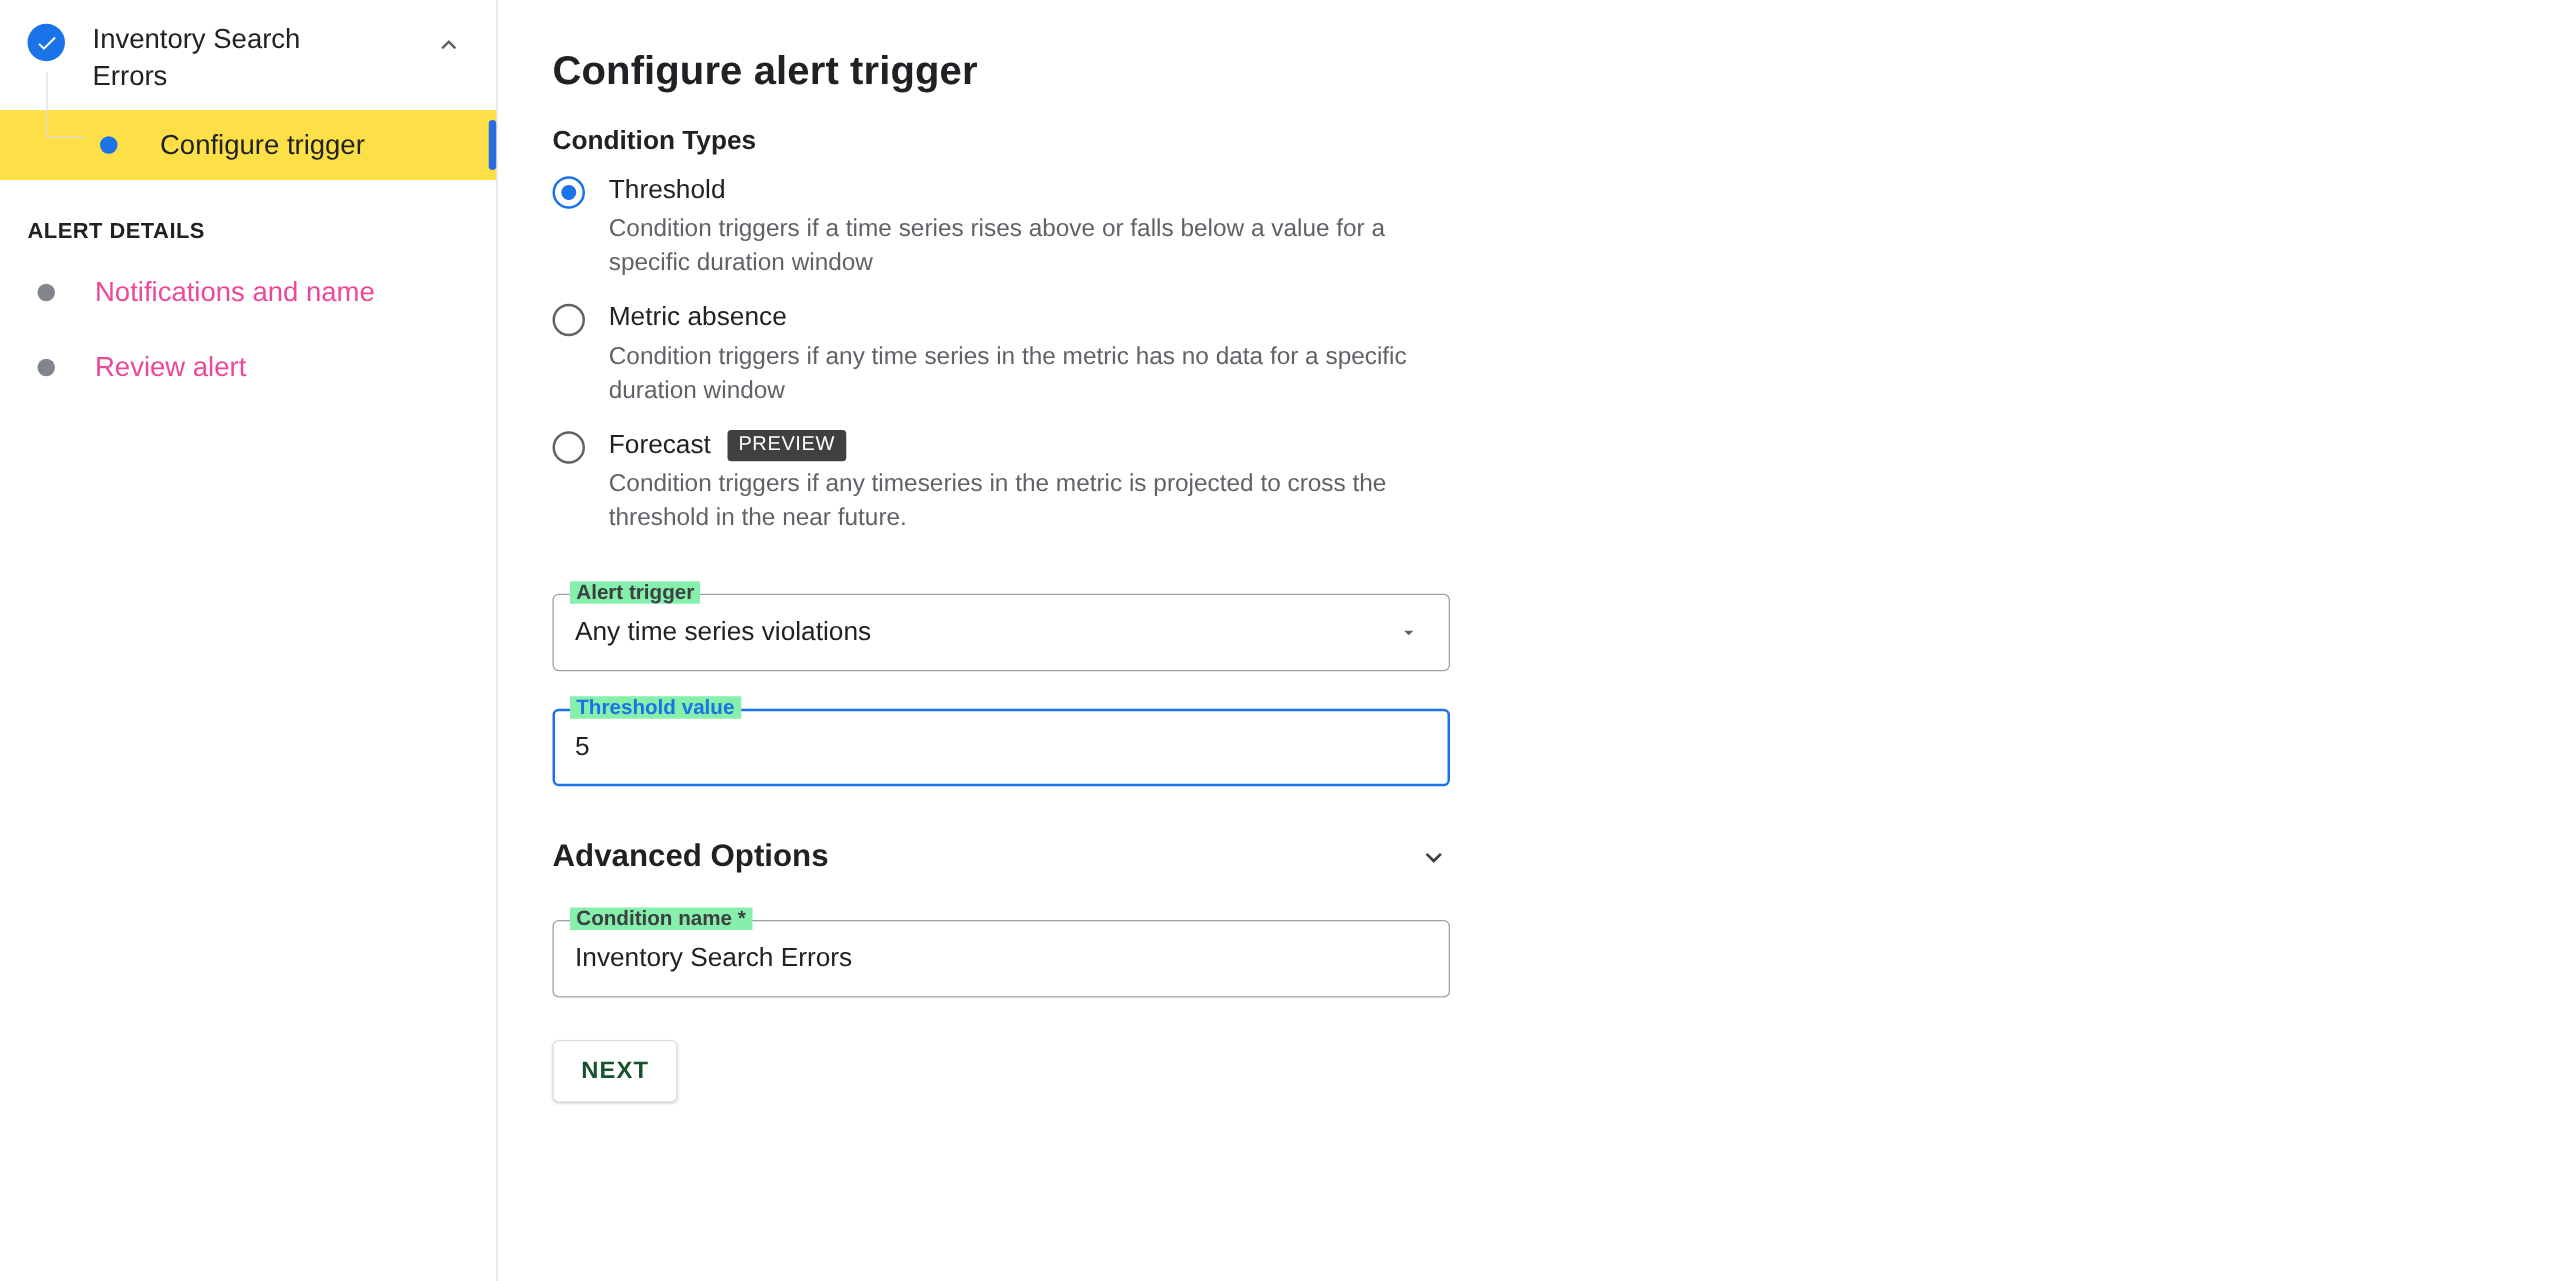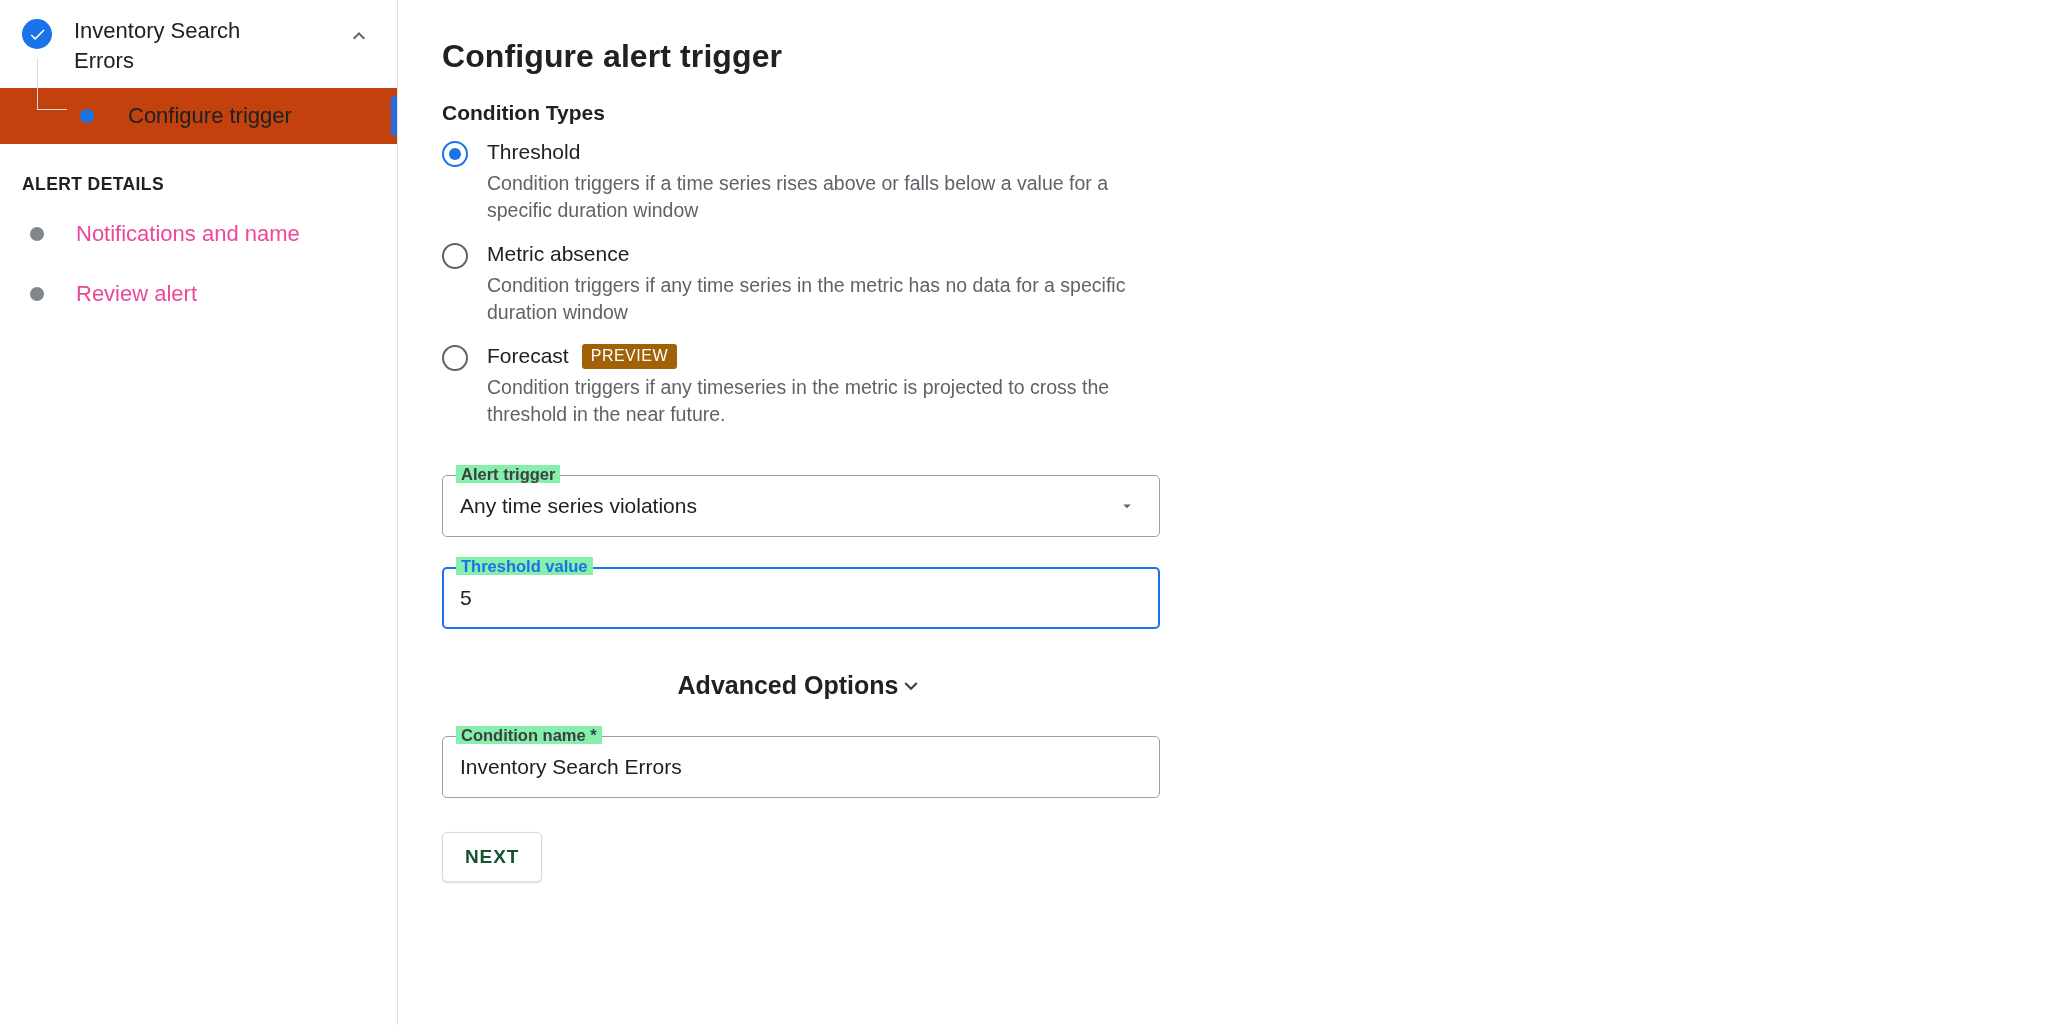--- a/index.html
+++ b/index.html
@@ -15,21 +15,21 @@
 
   
   .sidebar { width:398px; height:1025px; background:#fff; border-right:1px solid #e0e0e0; position:relative; flex:0 0 398px; }
   .side-head {
     font-size:17.5px; font-weight:700; letter-spacing:.4px;
     color:#202124; padding:0 0 0 22px; height:40px; line-height:40px; margin-top:22px;
   }
   .side-head.details { margin-top:20px; }
   .nav-item { display:flex; align-items:flex-start; position:relative; padding:12px 0 12px 22px; min-height:56px; }
   .nav-item.parent { padding-top:16px; }
-  .nav-item.selected { background:#c2410c; }
+  .nav-item.selected { background:#fde047; }
   .nav-item.selected .sel-bar {
     position:absolute; right:0; top:8px; bottom:8px; width:6px; background:#276ce3; border-radius:3px;
   }
   .check-circle {
     width:30px; height:30px; border-radius:50%; background:#1a73e8;
     display:flex; align-items:center; justify-content:center; flex:0 0 30px; margin-top:3px;
   }
   .check-circle svg { width:19px; height:19px; }
   .nav-parent-label { font-size:22px; line-height:30px; color:#202124; margin-left:22px; max-width:186px; }
   .chev-up { margin-left:auto; margin-right:26px; margin-top:8px; color:#5f6368; }
@@ -56,21 +56,21 @@
     width:26px; height:26px; border-radius:50%; border:2px solid #5f6368;
     flex:0 0 26px; margin-top:2px; position:relative; background:#fff;
   }
   .radio-outer.on { border-color:#1a73e8; }
   .radio-outer.on:after {
     content:""; position:absolute; left:5px; top:5px; width:12px; height:12px; border-radius:50%; background:#1a73e8;
   }
   .radio-body { margin-left:19px; }
   .radio-title { font-size:21px; color:#202124; line-height:26px; display:flex; align-items:center; }
   .badge-preview {
-    background:#a16207; color:#fff; font-size:16px; letter-spacing:.5px;
+    background:#404040; color:#fff; font-size:16px; letter-spacing:.5px;
     padding:4px 9px 5px; border-radius:3px; margin-left:13px; line-height:1; font-weight:400;
   }
   .radio-desc { font-size:19.5px; color:#5f6368; line-height:26.5px; margin-top:5px; max-width:660px; }
 
   
   .field { position:relative; margin-top:24px; width:718px; height:62px; }
   .field .box {
     position:absolute; inset:0; border:1px solid #9aa0a6; border-radius:5px; pointer-events:none;
   }
   .field.focused .box { border:2px solid #1a73e8; border-radius:5px; }
@@ -80,21 +80,21 @@
   }
   .field.focused .legend { color:#1a73e8; }
   .field .val {
     position:absolute; left:18px; top:50%; transform:translateY(-50%);
     font-size:21px; color:#202124; font-weight:400;
   }
   .field .caret { position:absolute; right:24px; top:50%; transform:translateY(-50%); color:#5f6368; }
   .field .caret svg { display:block; width:18px; height:18px; }
 
   .adv-row {
-    display:flex; align-items:center; justify-content:center;
+    display:flex; align-items:center; justify-content:space-between;
     width:718px; margin-top:42px;
   }
   .adv-title { font-size:25px; font-weight:700; color:#202124; }
   .adv-chevron svg { width:26px; height:26px; display:block; color:#3c4043; }
 
   .next-btn {
     margin-top:34px; display:inline-block;
     border:1px solid #dadce0; background:#fff; border-radius:5px;
     padding:13px 22px; font-size:19px; letter-spacing:.9px; color:#14532d; font-weight:700;
     box-shadow:0 1px 2px rgba(60,64,67,.18);

